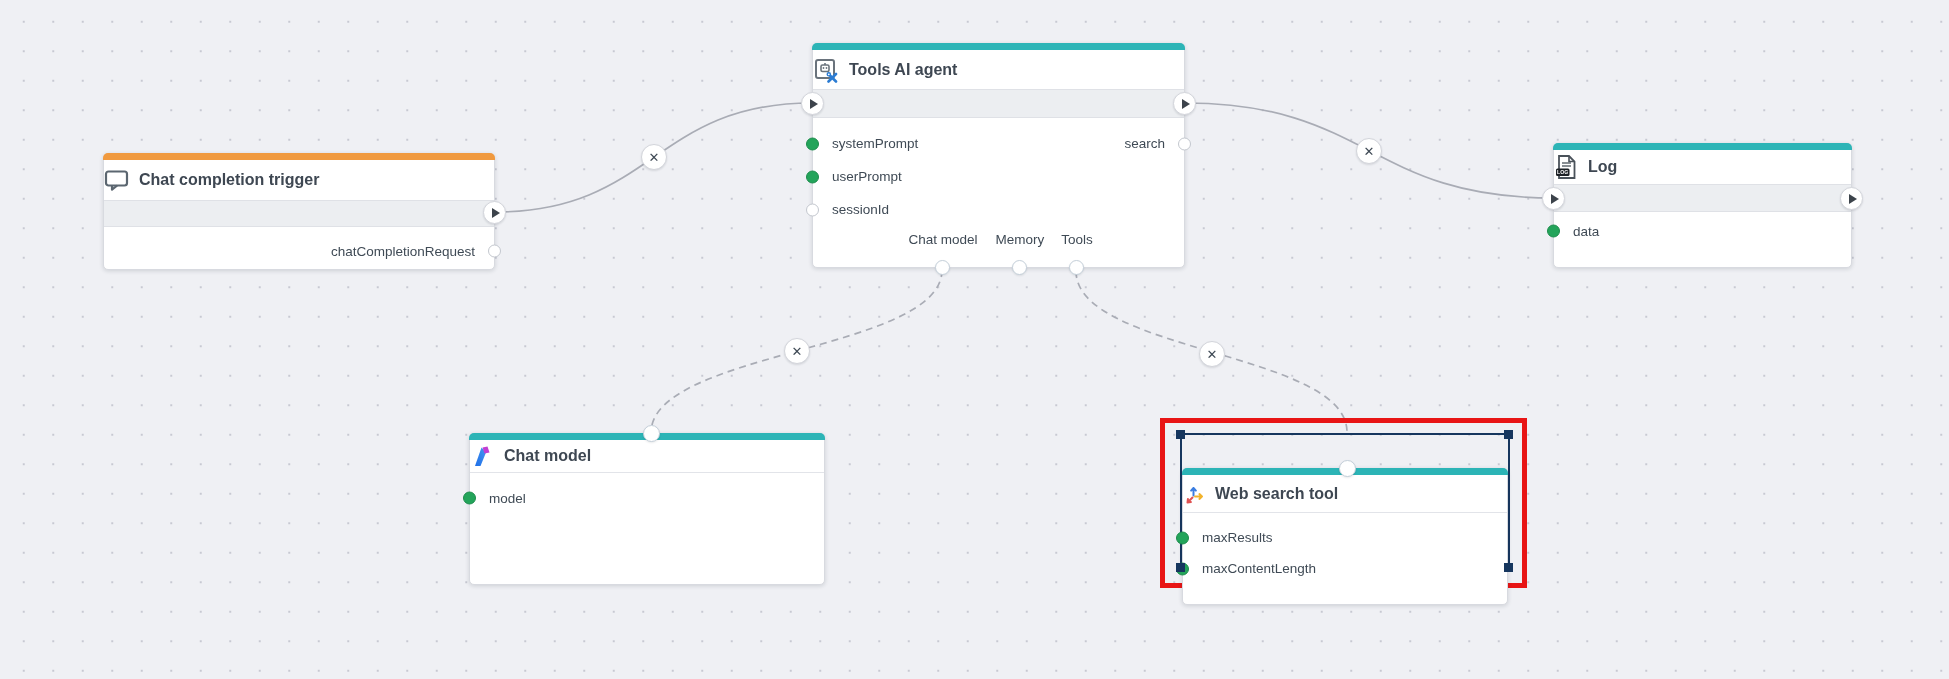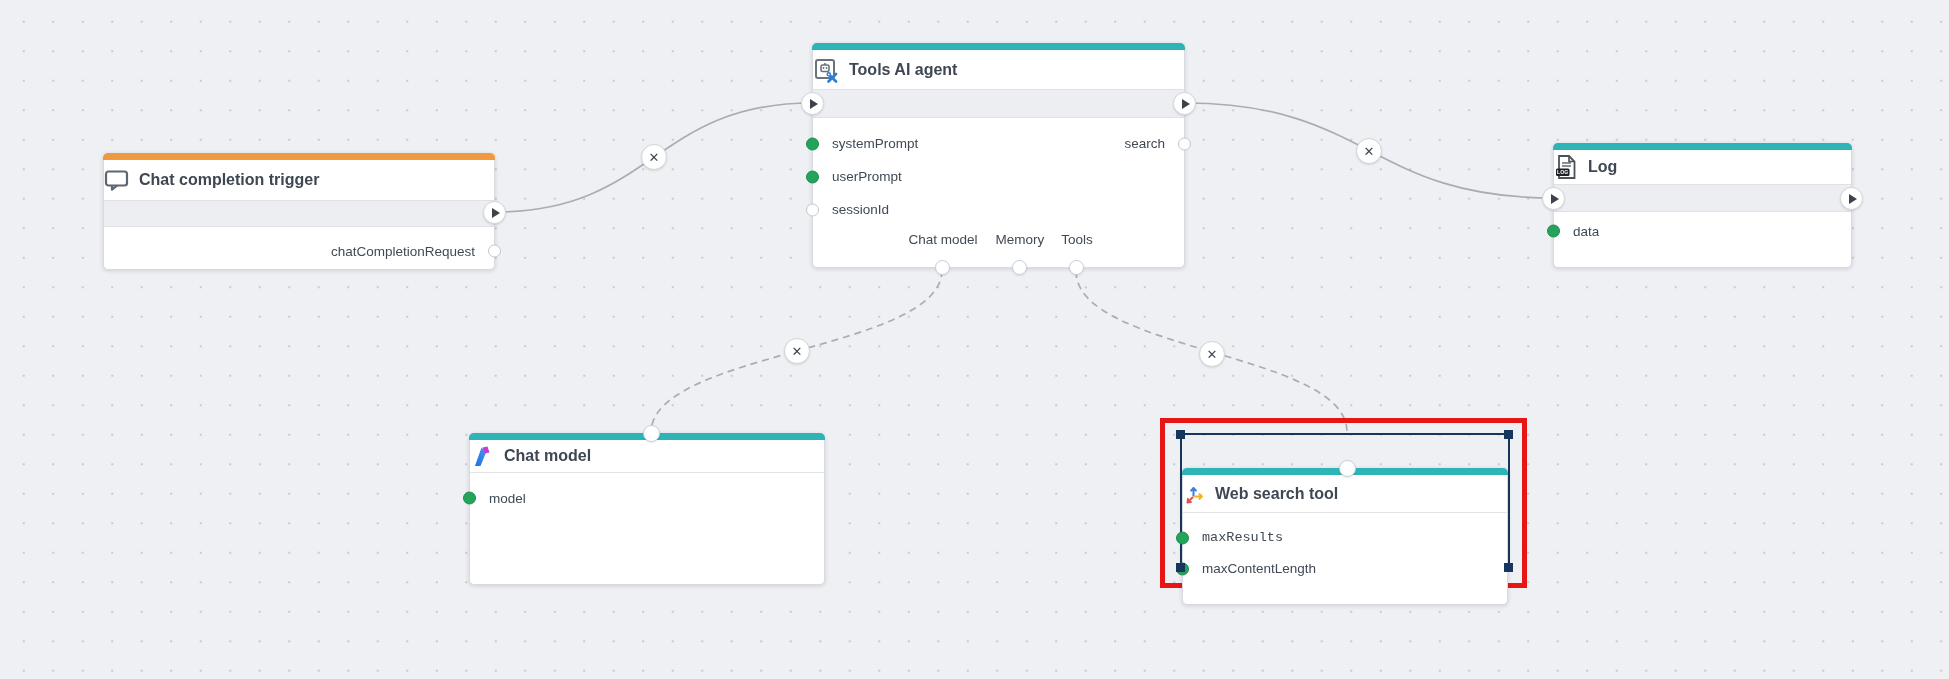--- a/index.html
+++ b/index.html
@@ -263,21 +263,21 @@
       <span class="icon">
         <svg width="22" height="22" viewBox="0 0 22 22">
           <path d="M10.5 12.5 V5 M10.5 5 l-2.4 2.6 M10.5 5 l2.4 2.6" fill="none" stroke="#3b7de0" stroke-width="2" stroke-linecap="round" stroke-linejoin="round"></path>
           <path d="M12 13.5 H19 M19 13.5 l-2.6 -2.4 M19 13.5 l-2.6 2.4" fill="none" stroke="#f2b32c" stroke-width="2" stroke-linecap="round" stroke-linejoin="round"></path>
           <path d="M9.5 14.5 L4.5 19.5 M4.5 19.5 l0.4 -3.4 M4.5 19.5 l3.4 -0.4" fill="none" stroke="#e05252" stroke-width="2" stroke-linecap="round" stroke-linejoin="round"></path>
         </svg>
       </span>
       <span>Web search tool</span>
     </div>
     <div style="padding-top:9px;">
-      <div class="prow" style="height:31px;font-family:Liberation Mono, monospace;">
+      <div class="prow" style="height:31px;">
         <span class="dot in green"></span>
         <span>maxResults</span>
       </div>
       <div class="prow" style="height:31px;">
         <span class="dot in green"></span>
         <span>maxContentLength</span>
       </div>
     </div>
     <div class="tport" style="left:156px;"></div>
   </div>

